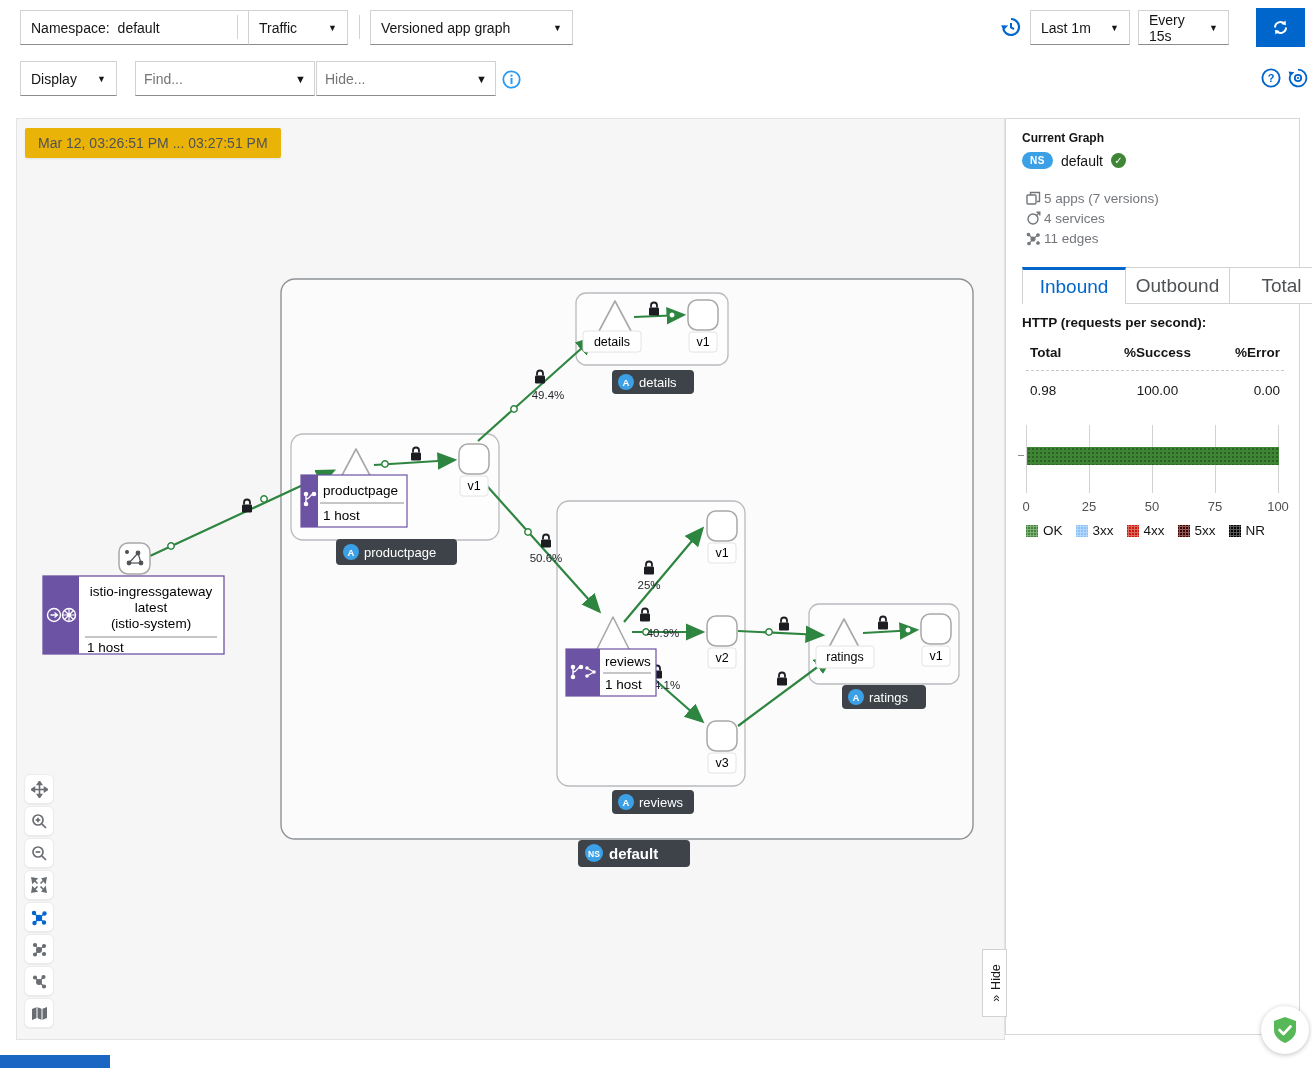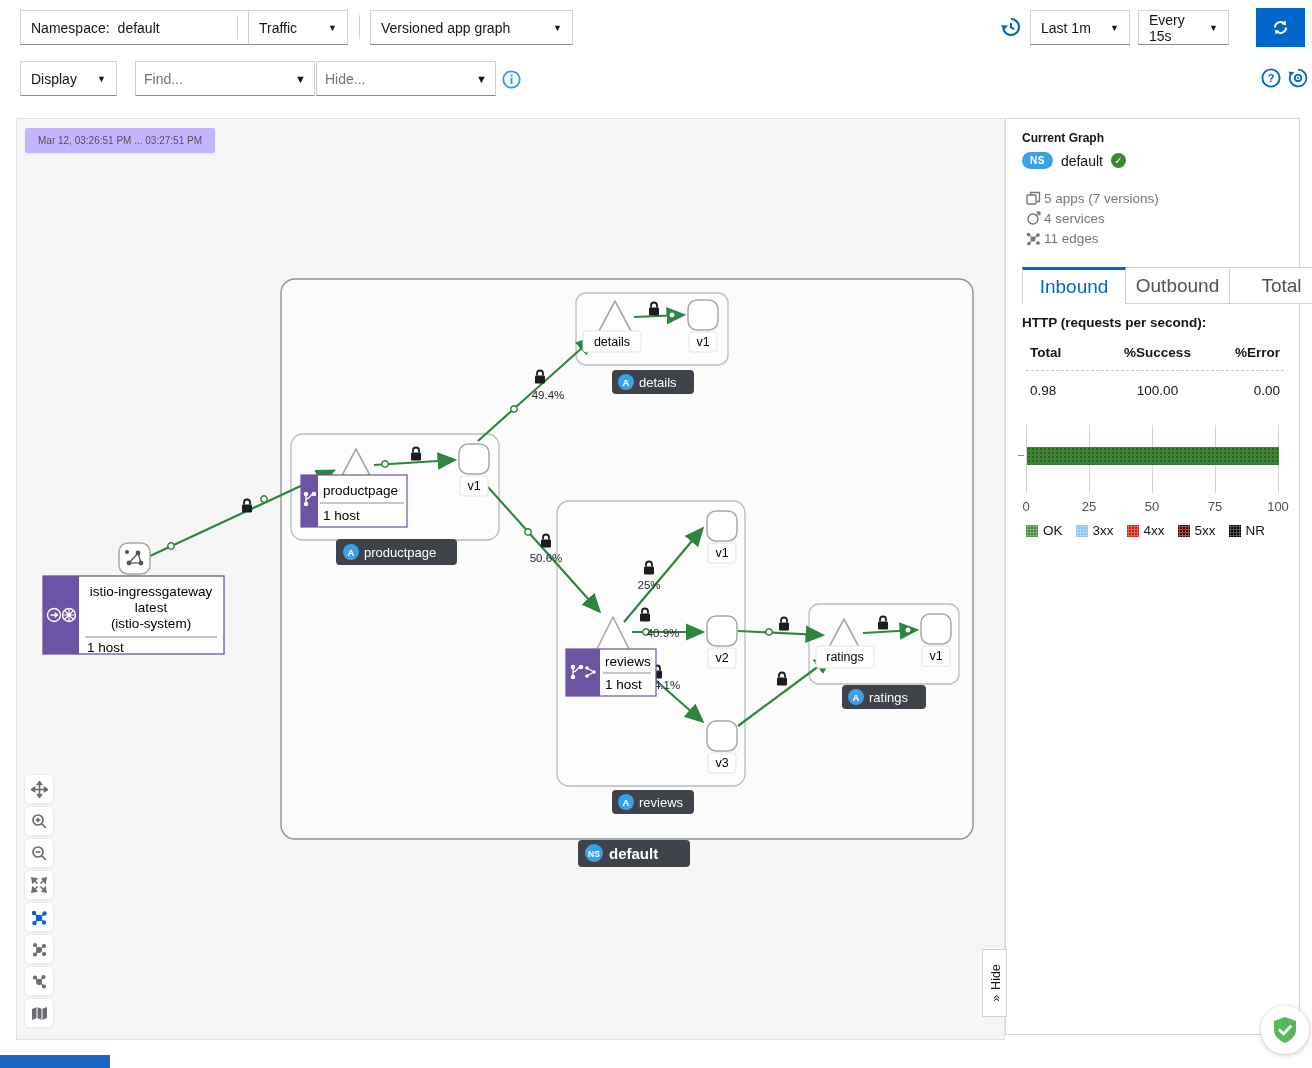--- a/index.html
+++ b/index.html
@@ -9,21 +9,21 @@
   .tb-box { position:absolute; height:35px; border:1px solid #d2d2d2; border-bottom-color:#8a8d90; background:#fff; display:flex; align-items:center; padding:0 10px; font-size:14px; gap:8px; cursor:pointer; }
   .caret { font-size:9px; color:#151515; margin-left:auto; }
   .vdiv { position:absolute; width:1px; height:24px; background:#d2d2d2; top:15px; }
   .tb-input { position:absolute; height:35px; border:1px solid #d2d2d2; border-bottom-color:#8a8d90; background:#fff; display:flex; align-items:center; }
   .tb-input input { border:none; outline:none; font-size:14px; flex:1; padding:0 8px; font-family:"Liberation Sans",sans-serif; color:#6a6e73; min-width:0;}
   .tb-input .caret2 { font-size:11px; color:#151515; padding:0 8px; border-left:0; }
   .btn-refresh { position:absolute; width:49px; height:39px; background:#0066cc; border:none; border-radius:0; display:flex; align-items:center; justify-content:center; cursor:pointer; }
   .icon-btn { background:none; border:none; cursor:pointer; display:flex; align-items:center; justify-content:center; }
   
   .canvas { position:absolute; left:16px; top:118px; width:989px; height:922px; background:#f6f6f6; border:1px solid #e3e3e3; }
-  .timechip { position:absolute; left:8px; top:9px; background:#c4b5fd; padding:7px 13px; font-size:10px; color:#4f5255; box-shadow:0 1px 2px rgba(0,0,0,.08); border-radius:2px; }
+  .timechip { position:absolute; left:8px; top:9px; background:#eab308; padding:7px 13px; font-size:14px; color:#4f5255; box-shadow:0 1px 2px rgba(0,0,0,.08); border-radius:2px; }
   svg text { font-family:"Liberation Sans",sans-serif; }
   
   .ztb { position:absolute; left:7px; top:655px; display:flex; flex-direction:column; gap:2px; }
   .zbtn { width:30px; height:30px; background:#fff; border:1px solid #ececec; border-radius:6px; display:flex; align-items:center; justify-content:center; cursor:pointer; box-shadow:0 1px 1px rgba(0,0,0,.05); }
   
   .panel { position:absolute; left:1005px; top:118px; width:295px; height:917px; background:#fff; border:1px solid #d7d7d7; }
   .p-title { position:absolute; left:16px; top:12px; font-size:12px; font-weight:bold; }
   .p-nsrow { position:absolute; left:16px; top:33px; display:flex; align-items:center; gap:8px; font-size:14px; }
   .ns-pill { background:#3ca0e6; color:#fff; font-size:10px; font-weight:bold; border-radius:9px; padding:3px 8px; letter-spacing:.5px; }
   .okcheck { width:15px; height:15px; border-radius:50%; background:#3e8635; color:#fff; font-size:10px; display:flex; align-items:center; justify-content:center; }

